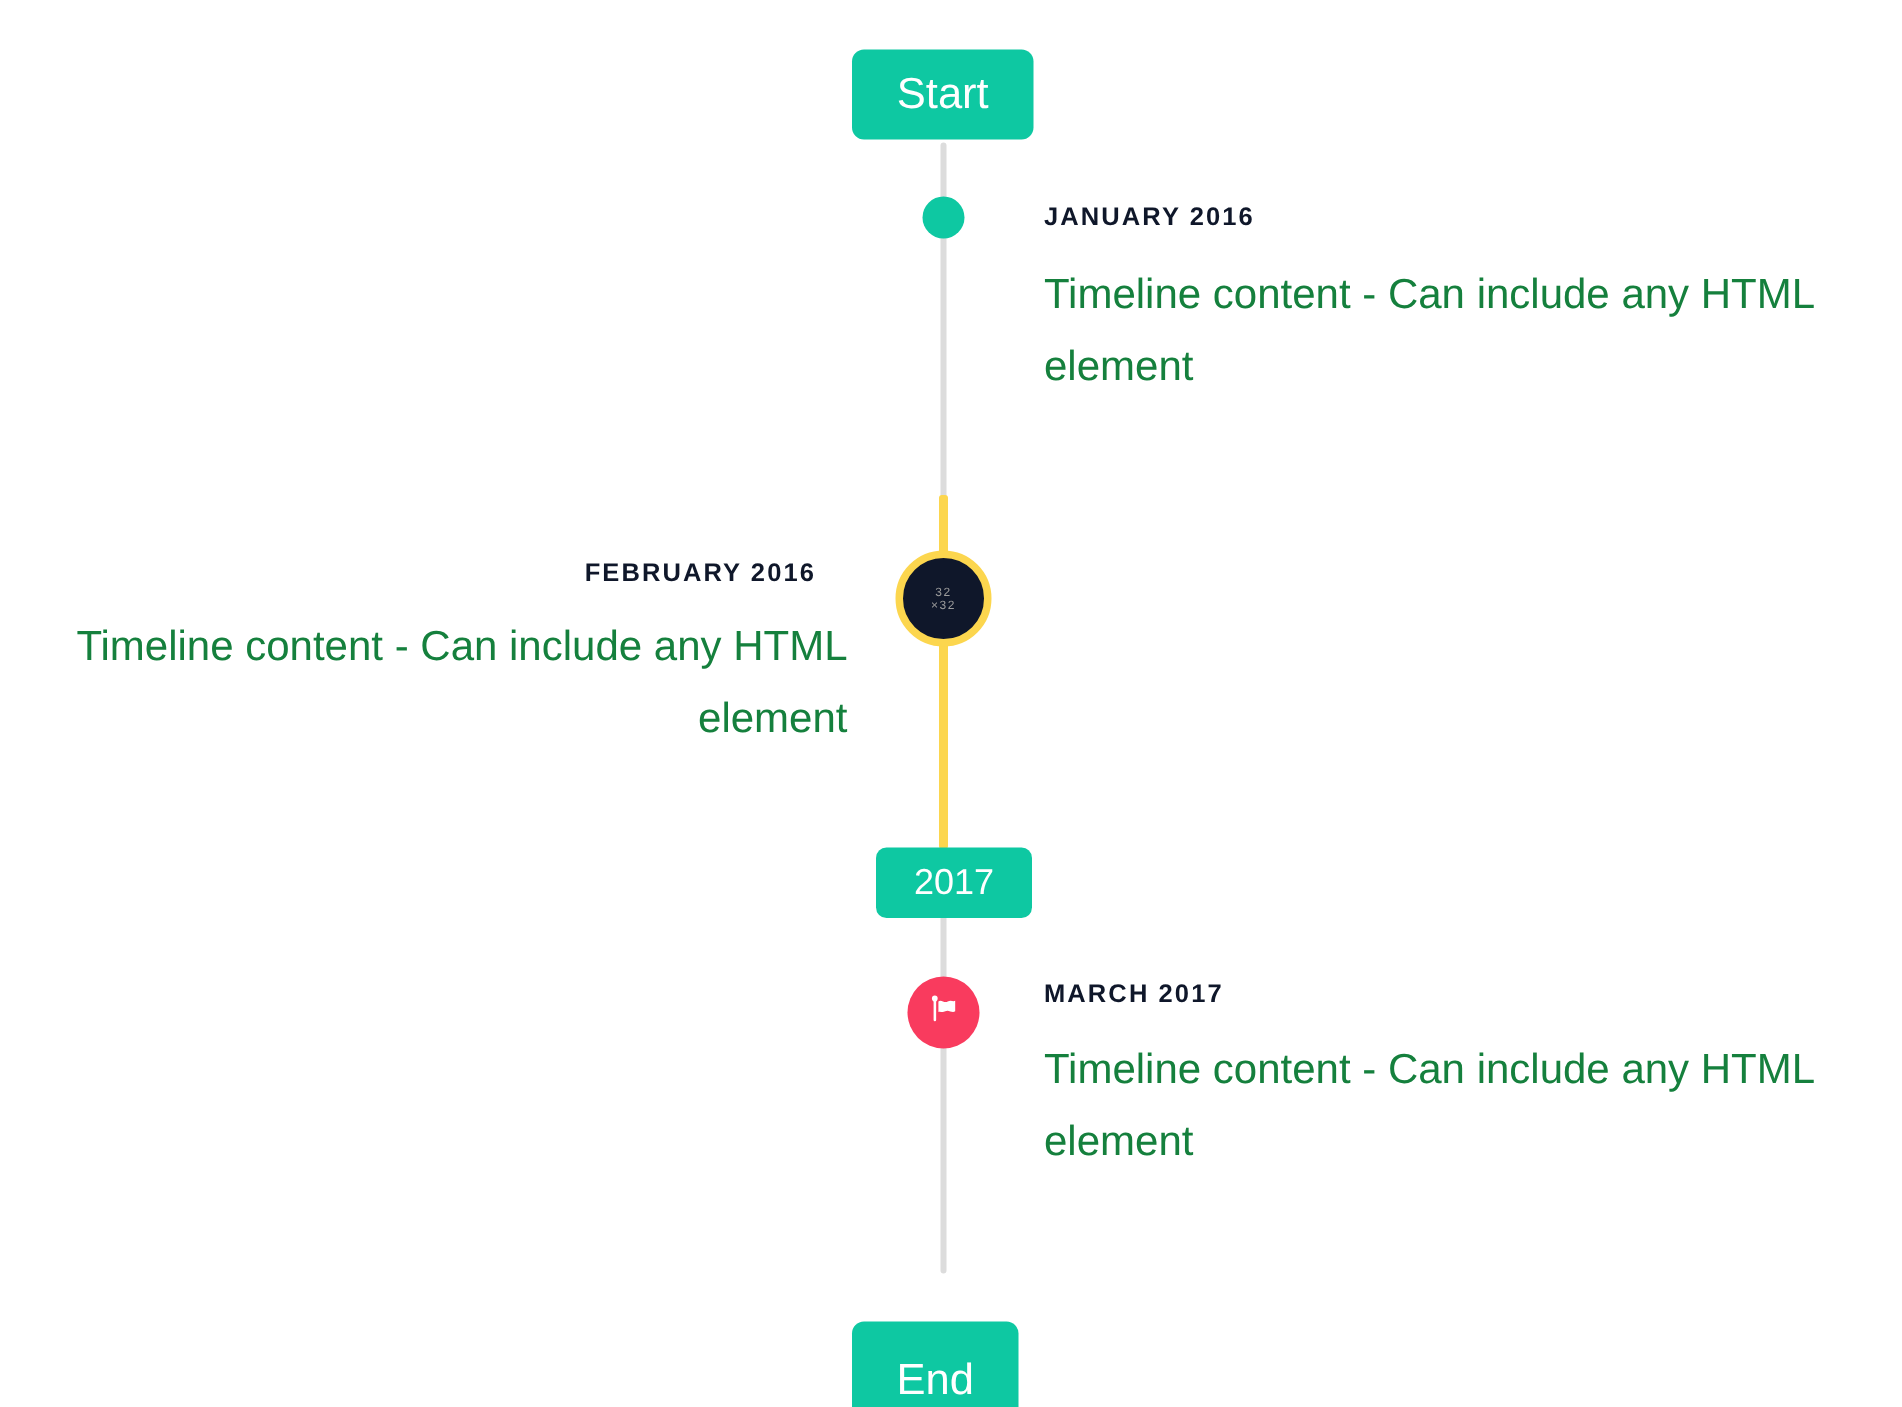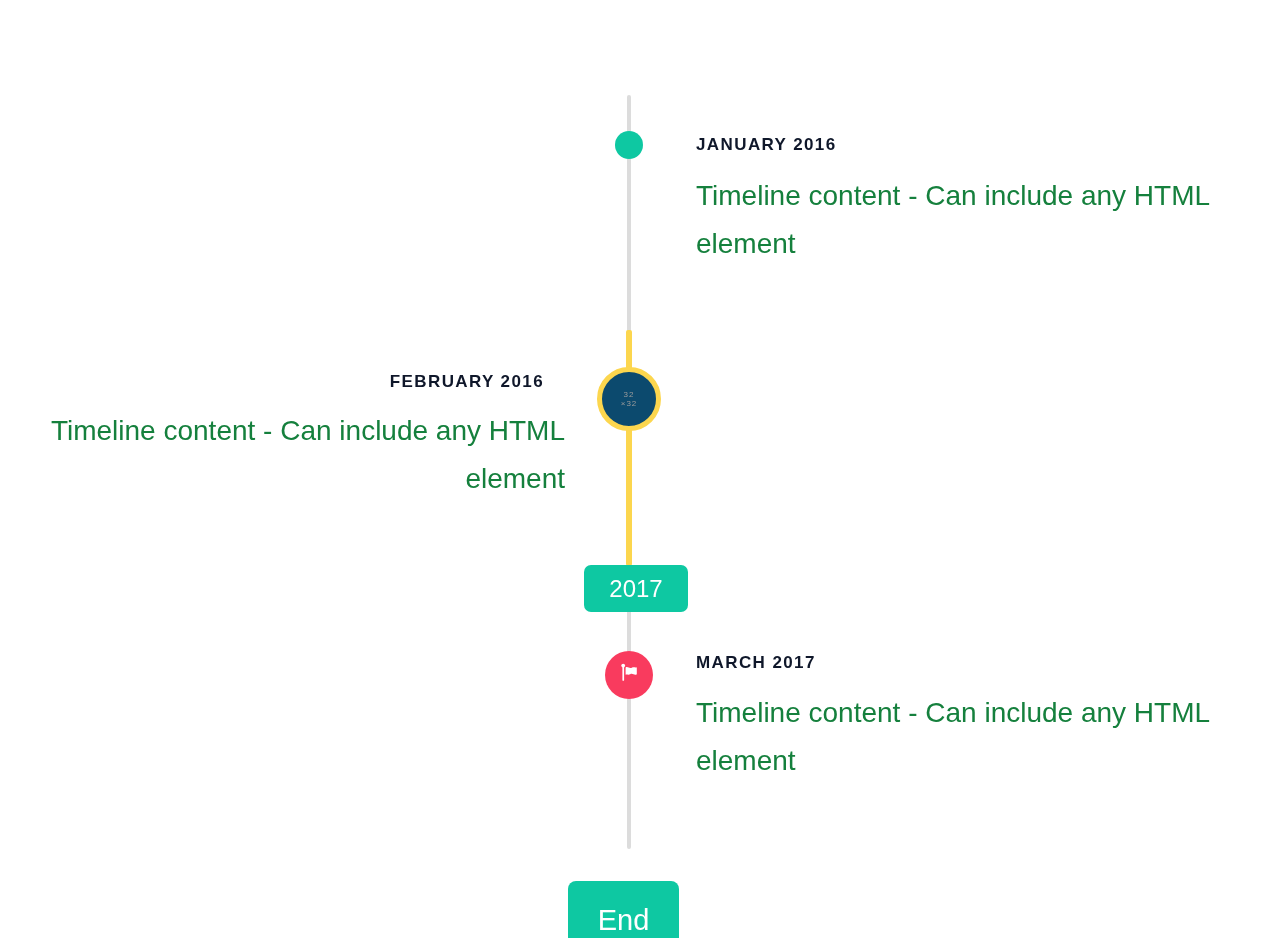--- a/index.html
+++ b/index.html
@@ -52,21 +52,21 @@
   .marker { position: absolute; border-radius: 50%; }
   .marker.dot {
     left: 615px; top: 131px;
     width: 28px; height: 28px;
     background: #0ec8a2;
   }
   .marker.gray-circle {
     left: 597px; top: 367px;
     width: 64px; height: 64px;
     box-sizing: border-box;
-    background: #0c4a6e;
+    background: #0f172a;
     border: 5px solid #fcd64e;
     display: flex;
     align-items: center;
     justify-content: center;
   }
   .marker.gray-circle .ph {
     font-size: 8px;
     line-height: 9px;
     color: #9b9b9b;
     text-align: center;
@@ -108,20 +108,21 @@
   .cnt-mar { left: 696px; top: 689px; }
 </style>
 </head>
 <body>
 
 <div class="stage">
 
   <div class="line gray"></div>
   <div class="line yellow"></div>
 
+  <div class="badge badge-start">Start</div>
 
   <div class="marker dot"></div>
   <div class="evt-label lbl-jan">JANUARY 2016</div>
   <div class="evt-content cnt-jan">Timeline content - Can include any HTML element</div>
 
   <div class="marker gray-circle">
     <div class="ph">
       <span>32</span>
       <span>×32</span>
     </div>

